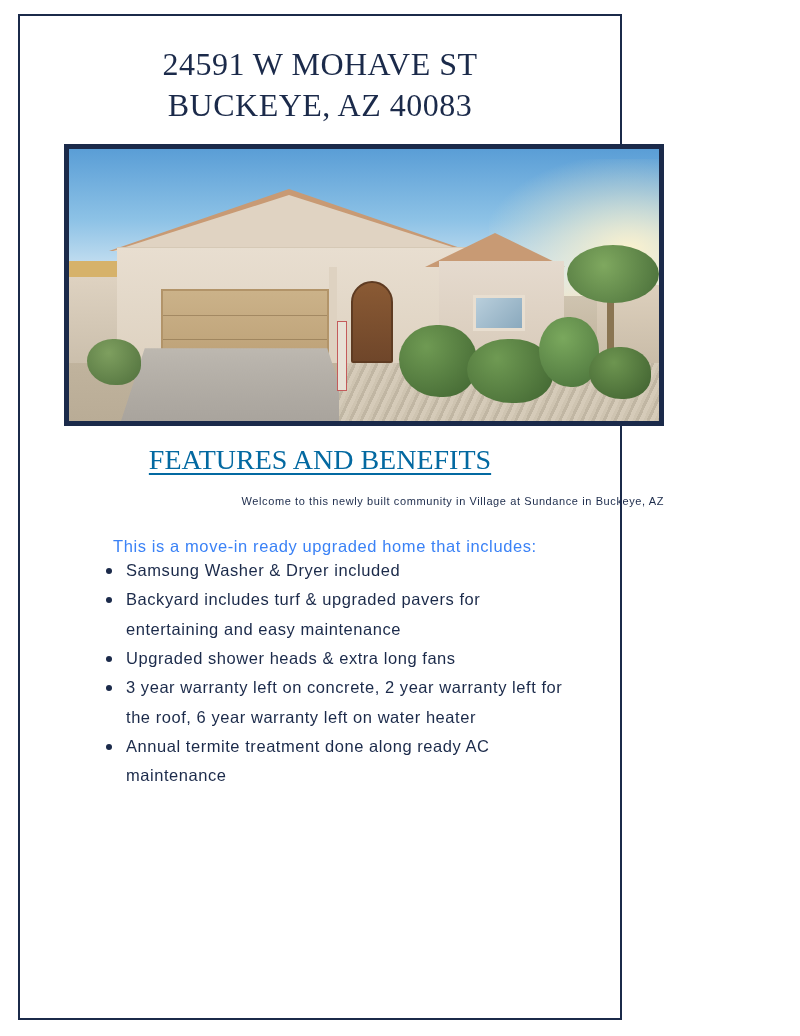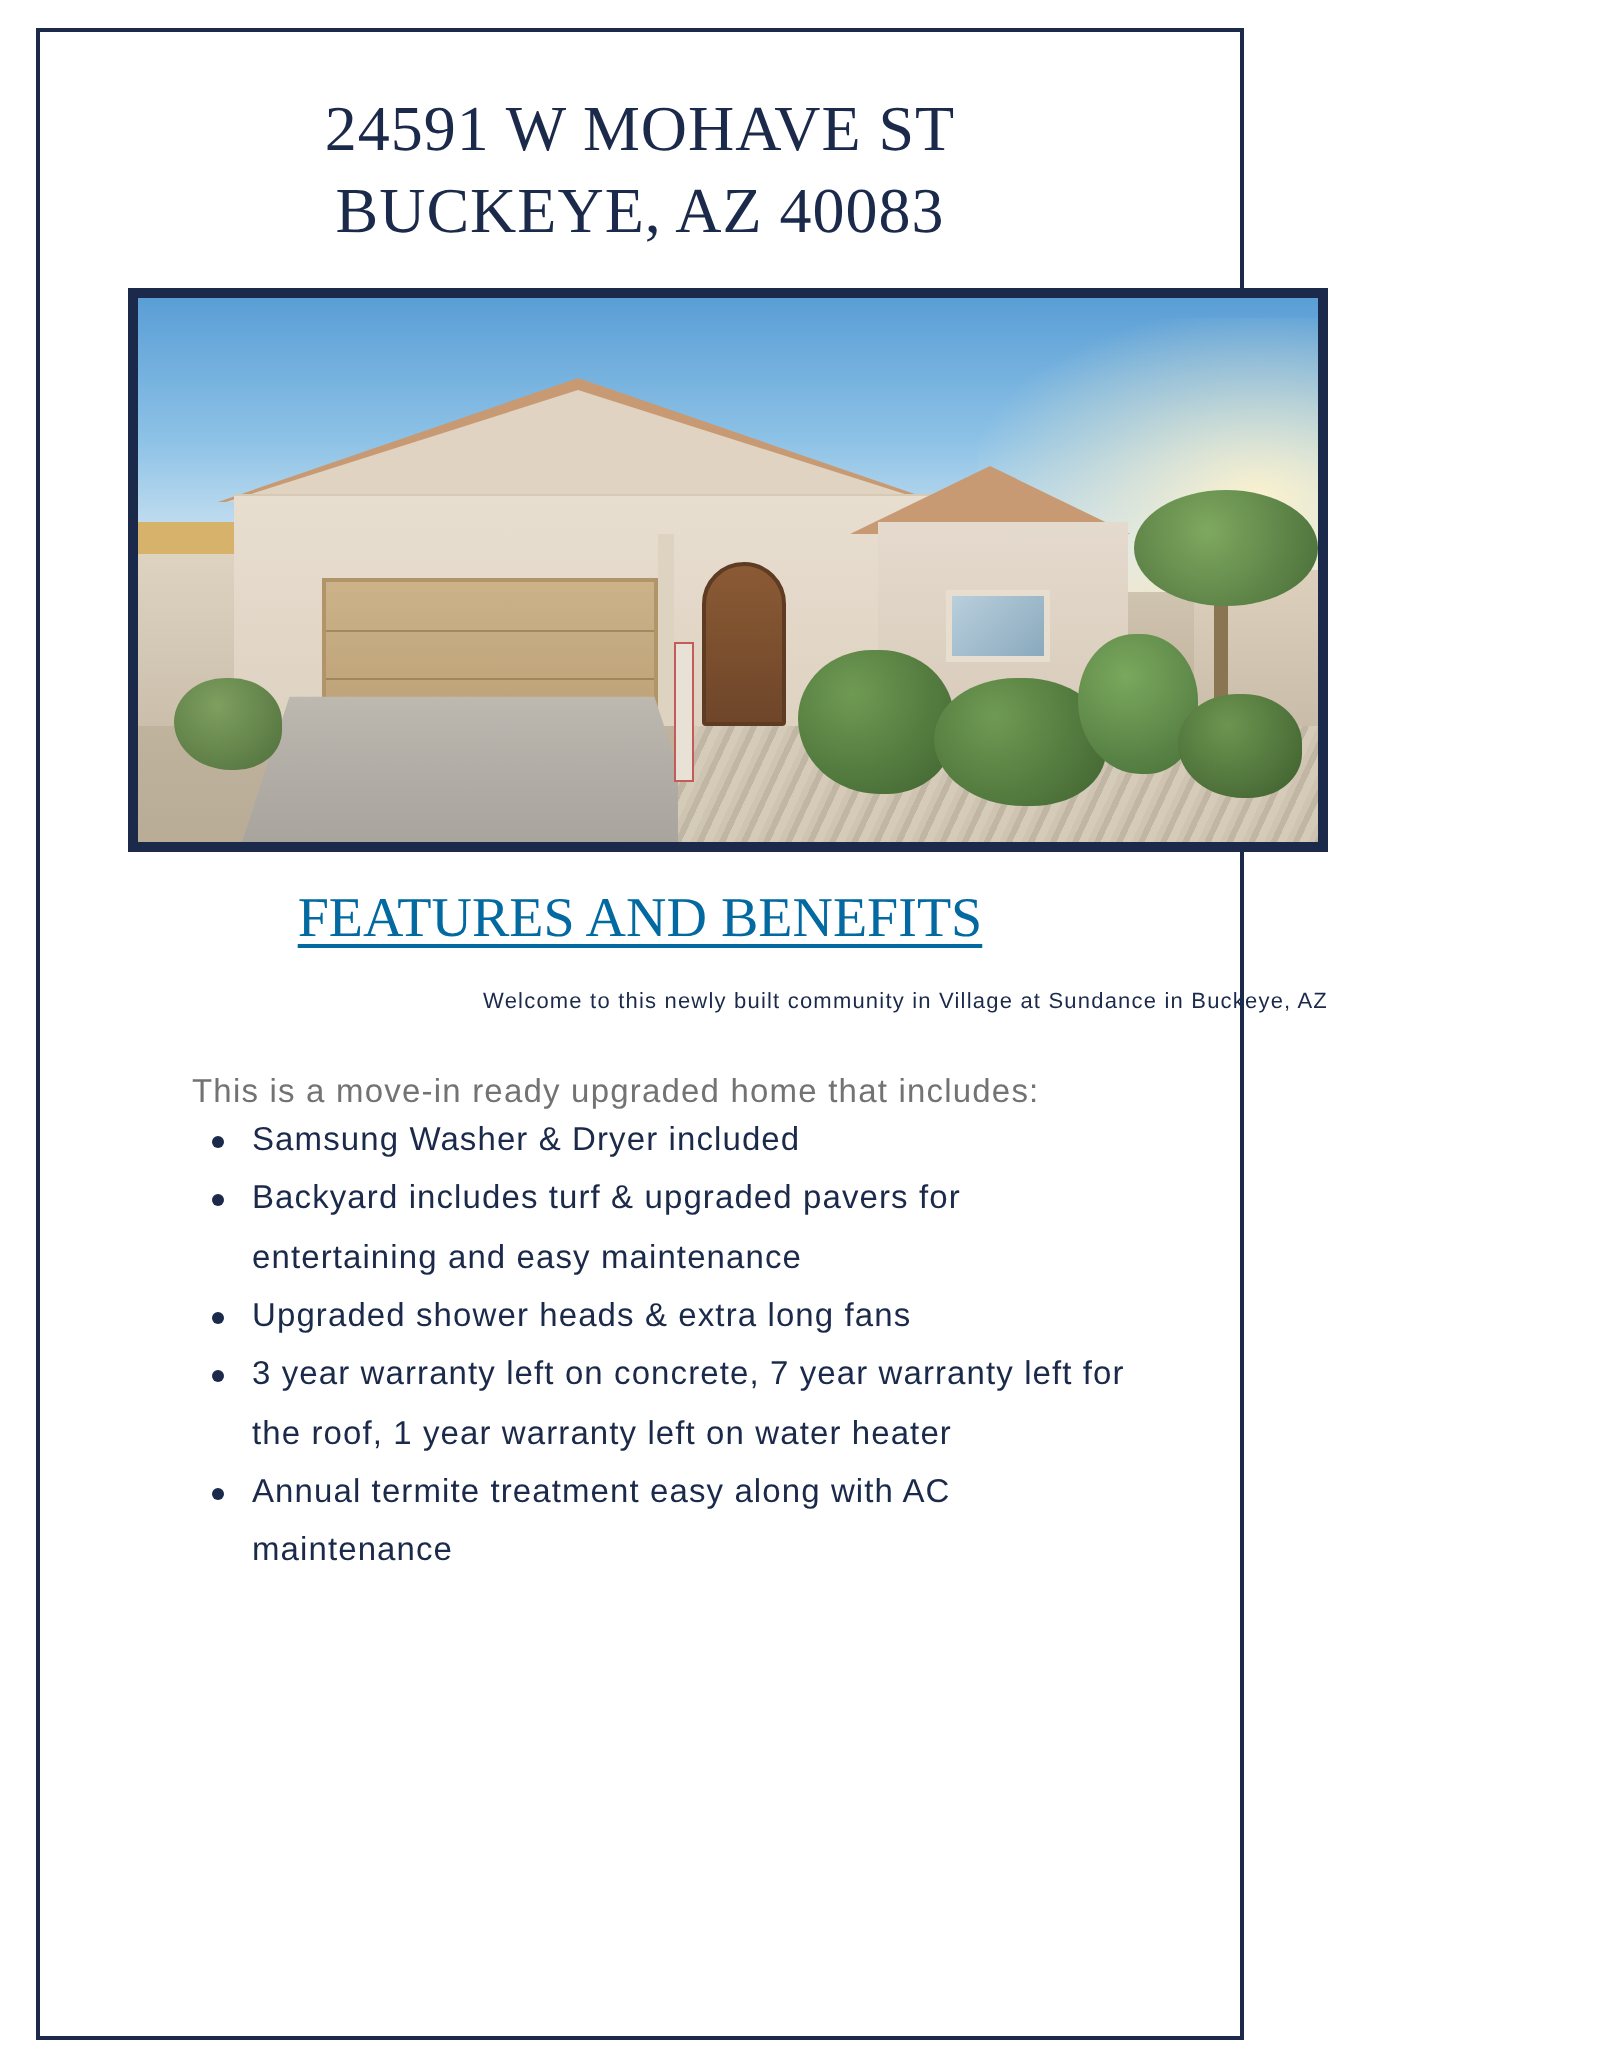--- a/index.html
+++ b/index.html
@@ -222,22 +222,22 @@
   .intro {
     margin: 16px auto 16px auto;
     width: 600px;
     text-align: right;
     color: #1b2a4a;
     font-size: 11px;
     line-height: 1.72;
     letter-spacing: 0.6px;
   }
   .lead {
-    margin: 26px 0 0 32px;
-    color: #737373;
+    margin: 26px 0 0 49px;
+    color: #3b82f6;
     font-size: 16.5px;
     letter-spacing: 0.6px;
   }
   ul {
     margin: 2px 0 0 0;
     padding: 0;
     list-style: none;
   }
   .sub-list { margin-left: 86px; }
   .main-list { margin-left: 40px; margin-top: 0; }
@@ -313,18 +313,18 @@
 
     <div class="intro">Welcome to this newly built community in Village at Sundance in Buckeye, AZ</div>
 
     <div class="lead">This is a move-in ready upgraded home that includes:</div>
 
 
     <ul class="main-list">
       <li>Samsung Washer &amp; Dryer included</li>
       <li>Backyard includes turf &amp; upgraded pavers for entertaining and easy maintenance</li>
       <li>Upgraded shower heads &amp; extra long fans</li>
-      <li>3 year warranty left on concrete, 7 year warranty left for the roof, 1 year warranty left on water heater</li>
-      <li>Annual termite treatment easy along with AC maintenance</li>
+      <li>3 year warranty left on concrete, 2 year warranty left for the roof, 6 year warranty left on water heater</li>
+      <li>Annual termite treatment done along ready AC maintenance</li>
     </ul>
 
   </div>
 </div>
 
 </body></html>

